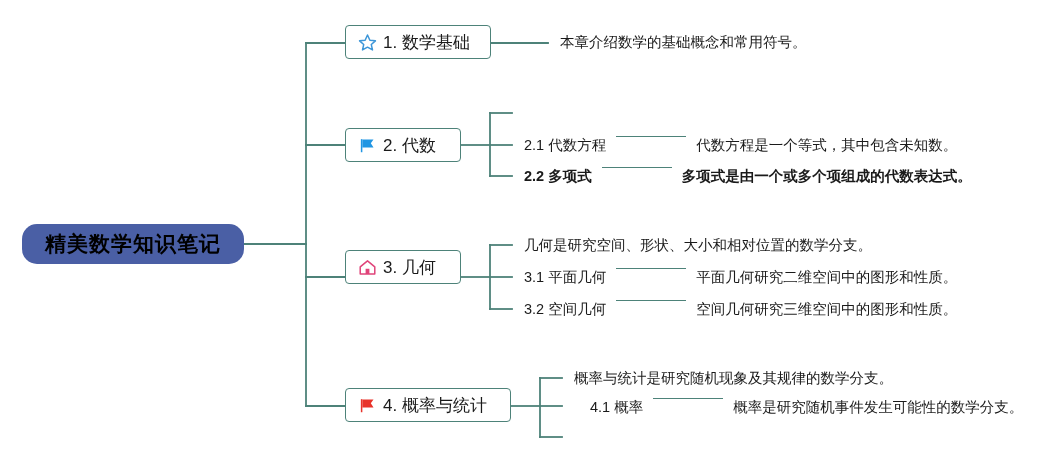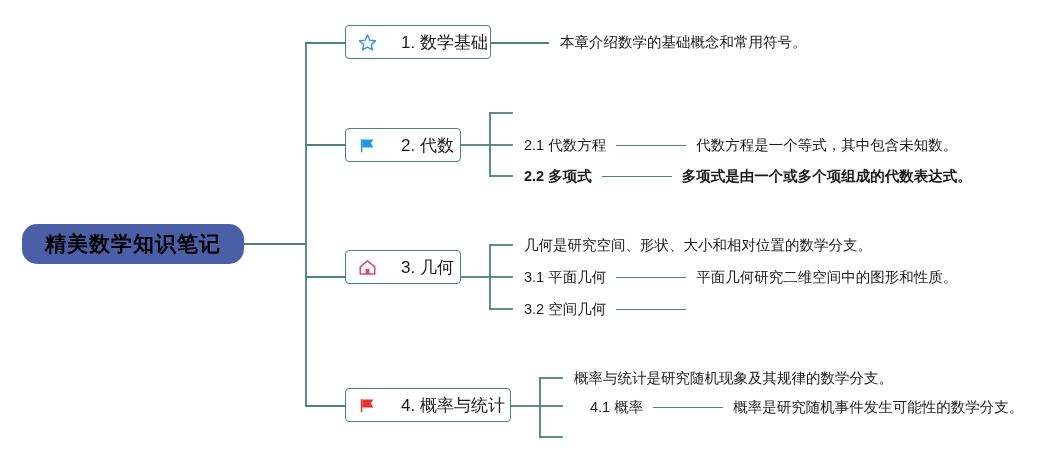--- a/index.html
+++ b/index.html
@@ -52,41 +52,41 @@
   .branch-node {
     position: absolute;
     height: 23px;
     background: #ffffff;
     border: 1.6px solid #4d8279;
     border-radius: 4px;
     display: flex;
     align-items: center;
     padding: 16px 11px;
     box-sizing: border-box;
-    gap: 24px;
+    gap: 6px;
   }
   .branch-label {
     font-size: 17px;
     color: #1a1a1a;
     white-space: nowrap;
   }
   .branch-icon {
     display: inline-flex;
     align-items: center;
     justify-content: center;
     width: 20px;
     height: 20px;
     flex: 0 0 auto;
   }
 
   
   .leaf-row {
     position: absolute;
     display: flex;
-    align-items: center;
+    align-items: flex-start;
     white-space: nowrap;
   }
   .leaf-text {
     font-size: 14.5px;
     color: #1a1a1a;
     white-space: nowrap;
   }
   .leaf-text.sub-title {
     font-size: 14.5px;
   }
@@ -192,20 +192,21 @@
 
   <div class="leaf-row" style="left:524px; top:268px;">
     <span class="leaf-text sub-title">3.1 平面几何</span>
     <span class="leaf-connector" style="width:70px;"></span>
     <span class="leaf-text">平面几何研究二维空间中的图形和性质。</span>
   </div>
 
   <div class="leaf-row" style="left:524px; top:300px;">
     <span class="leaf-text sub-title">3.2 空间几何</span>
     <span class="leaf-connector" style="width:70px;"></span>
+    <span class="leaf-text">空间几何研究三维空间中的图形和性质。</span>
   </div>
 
   <div class="branch-node" style="left:345px; top:388px; width:166px;">
     <span class="branch-icon">
       <svg width="19" height="19" viewBox="0 0 24 24">
         <rect x="3.6" y="4" width="1.9" height="16.5" fill="#e8332a"></rect>
         <path d="M5.5,4.3 L19.6,4.3 L16.2,9.3 L19.6,14.4 L5.5,14.4 Z" fill="#e8332a"></path>
       </svg>
     </span>
     <span class="branch-label">4. 概率与统计</span>

